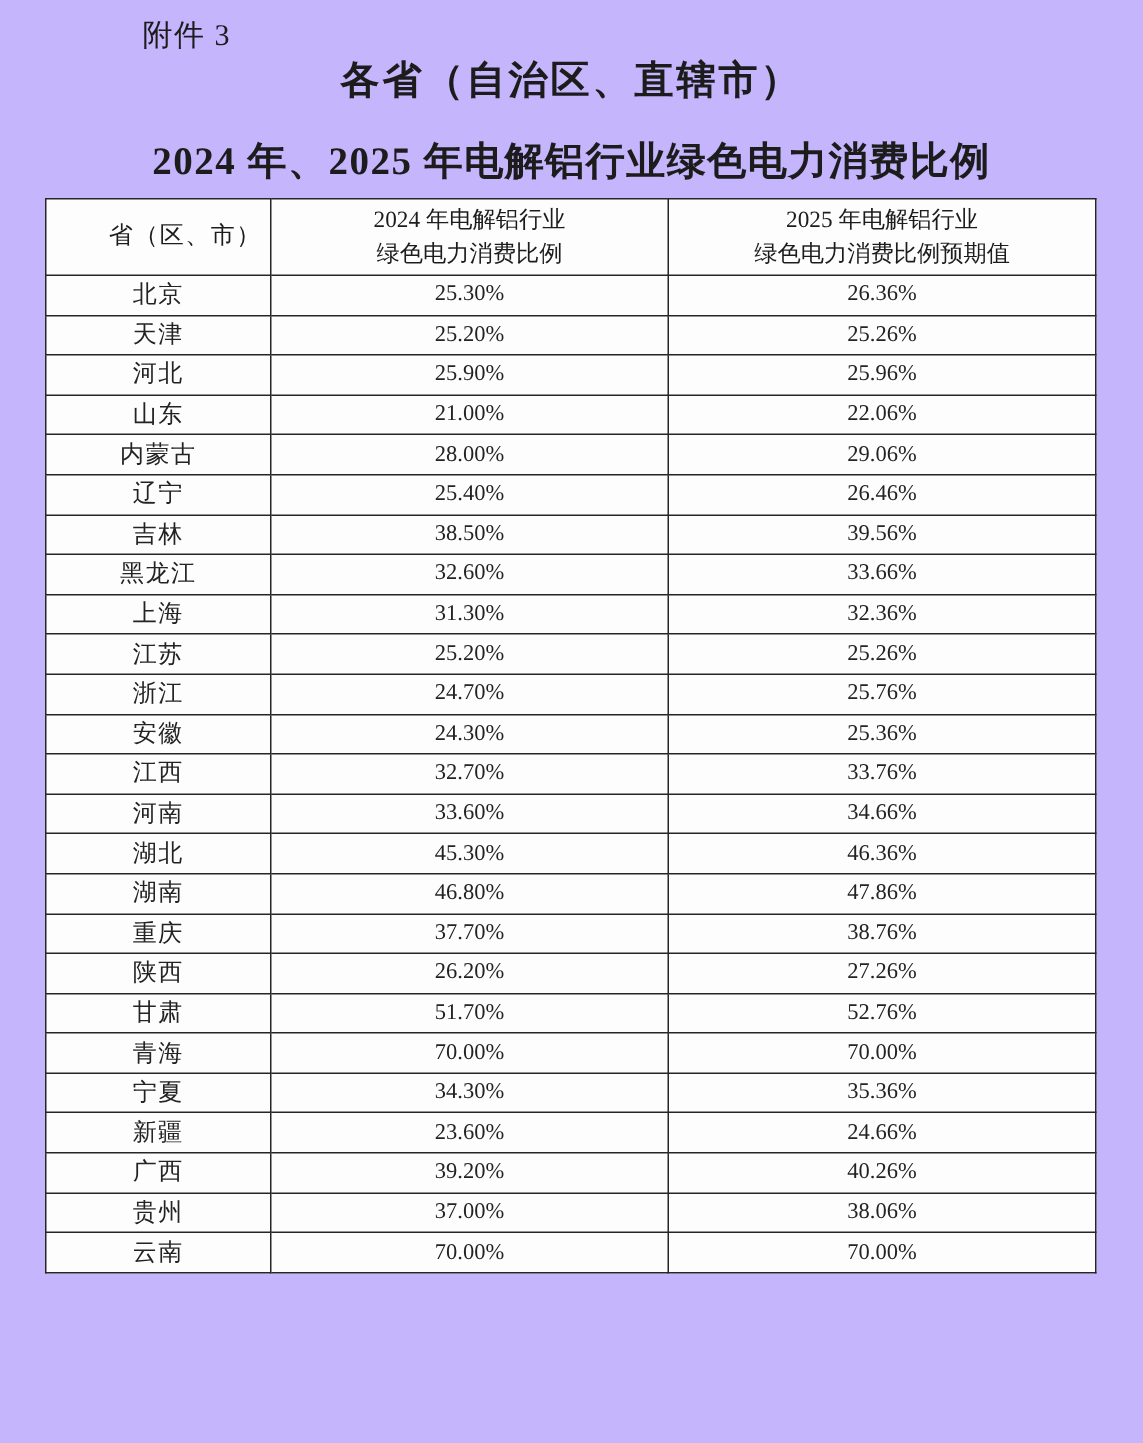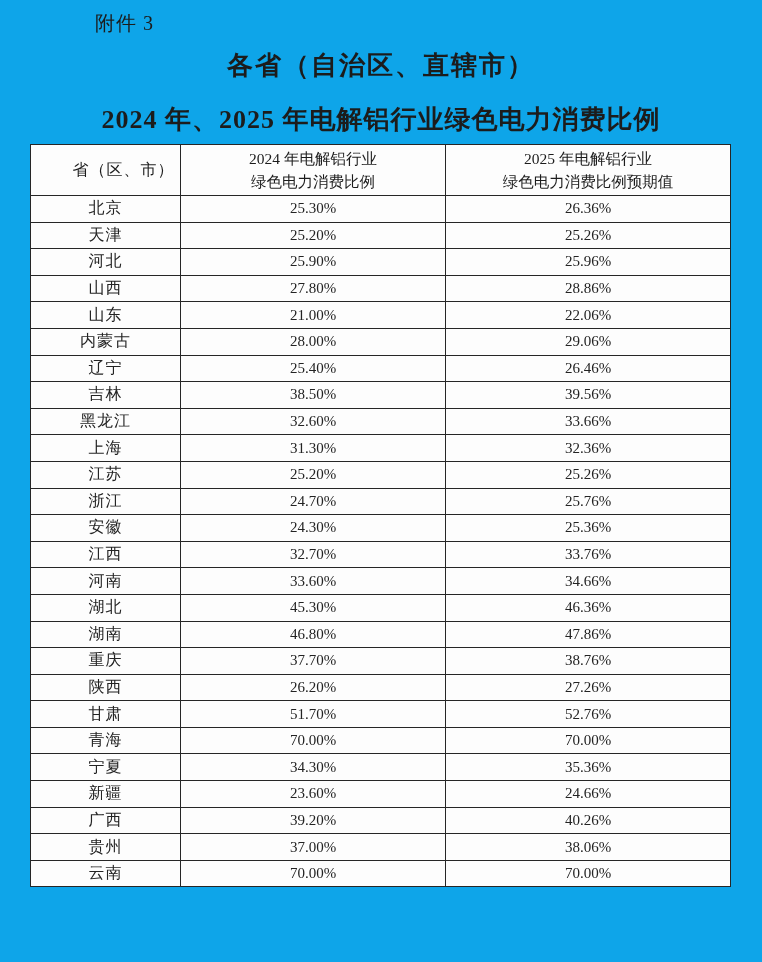--- a/index.html
+++ b/index.html
@@ -4,39 +4,39 @@
 <style>
   html, body {
     margin: 0;
     padding: 0;
     background: #ffffff;
   }
   .page {
     position: relative;
     width: 762px;
     height: 962px;
-    background: #0ea5e9;
+    background: #c4b5fd;
     font-family: "Liberation Serif", serif;
     color: #1c1c1c;
     overflow: hidden;
   }
   .attachment-label {
     padding: 10px 0 0 95px;
     font-size: 20px;
     letter-spacing: 1px;
   }
   .doc-title {
     text-align: center;
     font-weight: bold;
     font-size: 26px;
     line-height: 34px;
     margin-top: 20px;
   }
   .doc-title.first {
-    margin-top: 12px;
+    margin-top: 0;
     letter-spacing: 2px;
   }
   .doc-title.second {
     letter-spacing: 1px;
   }
   table.data-table {
     border-collapse: collapse;
     table-layout: fixed;
     width: 700px;
     margin: 7px 0 0 30px;
@@ -107,25 +107,20 @@
           <td class="province-cell">天津</td>
           <td>25.20%</td>
           <td>25.26%</td>
         </tr>
         <tr>
           <td class="province-cell">河北</td>
           <td>25.90%</td>
           <td>25.96%</td>
         </tr>
         <tr>
-          <td class="province-cell">山西</td>
-          <td>27.80%</td>
-          <td>28.86%</td>
-        </tr>
-        <tr>
           <td class="province-cell">山东</td>
           <td>21.00%</td>
           <td>22.06%</td>
         </tr>
         <tr>
           <td class="province-cell">内蒙古</td>
           <td>28.00%</td>
           <td>29.06%</td>
         </tr>
         <tr>

